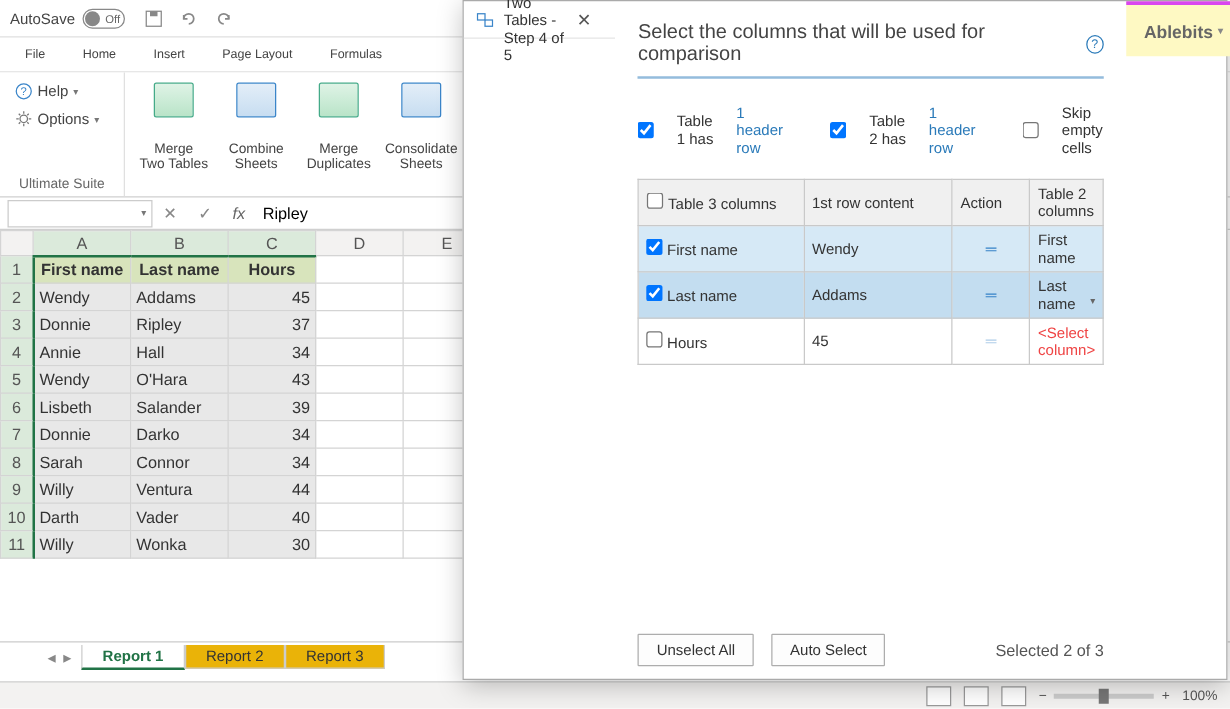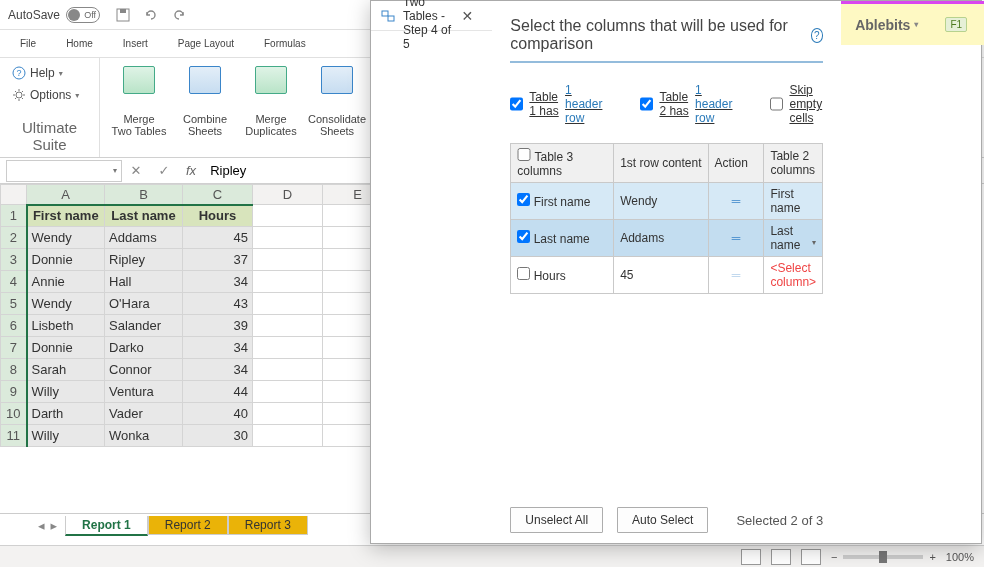--- a/index.html
+++ b/index.html
@@ -15,21 +15,21 @@
 .qat-icon { width: 18px; height: 18px; display: flex; align-items: center; justify-content: center; color: #888; cursor: pointer; }
 
 
 .menutabs { height: 28px; display: flex; align-items: center; padding: 0 6px; gap: 2px; border-bottom: 1px solid #e0e0e0; }
 .menutab { padding: 4px 14px; font-size: 10px; color: #444; cursor: pointer; }
 
 
 .ribbon { height: 100px; display: flex; border-bottom: 1px solid #d0d0d0; background: #fff; }
 .ribbon-group { border-right: 1px solid #e0e0e0; padding: 4px 8px 2px 8px; display: flex; flex-direction: column; }
 .ribbon-group-body { flex: 1; display: flex; align-items: flex-start; gap: 4px; }
-.ribbon-group-label { font-size: 15px; color: #666; text-align: center; padding: 2px 0; }
+.ribbon-group-label { font-size: 11px; color: #666; text-align: center; padding: 2px 0; }
 .small-btn { height: 22px; display: flex; align-items: center; gap: 4px; padding: 0 4px; font-size: 12px; color: #444; cursor: pointer; }
 .small-btn .drop { font-size: 8px; color: #777; }
 .large-btn { width: 62px; display: flex; flex-direction: column; align-items: center; justify-content: flex-start; gap: 19px; padding-top: 4px; cursor: pointer; }
 .large-btn .icon-box { width: 32px; height: 28px; border: 1px solid #4a8; background: linear-gradient(#dff3e6, #b9e4c8); border-radius: 2px; position: relative; }
 .large-btn .icon-box.alt { border-color: #3a85c9; background: linear-gradient(#e3eef8, #c7ddf1); }
 .large-btn-label { font-size: 11px; text-align: center; line-height: 12px; color: #444; white-space: pre; }
 
 
 .formula-row { height: 26px; display: flex; align-items: center; border-bottom: 1px solid #d0d0d0; }
 .namebox { width: 116px; height: 22px; border: 1px solid #ccc; margin-left: 6px; display: flex; align-items: center; justify-content: space-between; padding: 0 4px; font-size: 12px; }
@@ -73,21 +73,21 @@
 .dlg-title { height: 30px; display: flex; align-items: center; padding: 0 10px; border-bottom: 1px solid #e5e5e5; }
 .dlg-title-icon { width: 16px; height: 16px; margin-right: 6px; display: flex; align-items: center; }
 .dlg-title-text { font-size: 12px; flex: 1; color: #333; }
 .dlg-close { width: 30px; text-align: center; font-size: 14px; cursor: pointer; color: #555; }
 .dlg-body { flex: 1; padding: 16px 18px 10px 18px; display: flex; flex-direction: column; }
 .dlg-heading { font-size: 16px; color: #444; margin-bottom: 8px; display: flex; align-items: center; gap: 6px; }
 .help-icon { width: 15px; height: 15px; border: 1px solid #2a7ab9; border-radius: 50%; color: #2a7ab9; font-size: 10px; display: flex; align-items: center; justify-content: center; cursor: pointer; }
 .tab-underline { height: 2px; background: #2a7ab9; width: 100%; margin-bottom: 20px; opacity: 0.5; }
 
 .dlg-options { display: flex; gap: 38px; align-items: center; font-size: 12px; margin-bottom: 18px; }
-.chk { display: flex; align-items: center; gap: 6px; cursor: pointer; text-decoration: underline; }
+.chk { display: flex; align-items: center; gap: 18px; cursor: pointer; }
 .chk input { width: 14px; height: 14px; }
 .link-text { color: #2a7ab9; cursor: pointer; }
 
 .compare-table { width: 100%; border: 1px solid #c9c9c9; border-collapse: collapse; font-size: 12px; }
 .compare-table th { background: #f0f0f0; border: 1px solid #c9c9c9; text-align: left; padding: 4px 6px; font-weight: normal; color: #333; }
 .compare-table td { border: 1px solid #c9c9c9; padding: 4px 6px; height: 22px; }
 .compare-table tr.row-sel td { background: #d6e9f6; }
 .compare-table tr.row-hov td { background: #c3ddf0; }
 .th-chk { width: 14px; }
 .action-eq { color: #3a85c9; text-align: center; }

